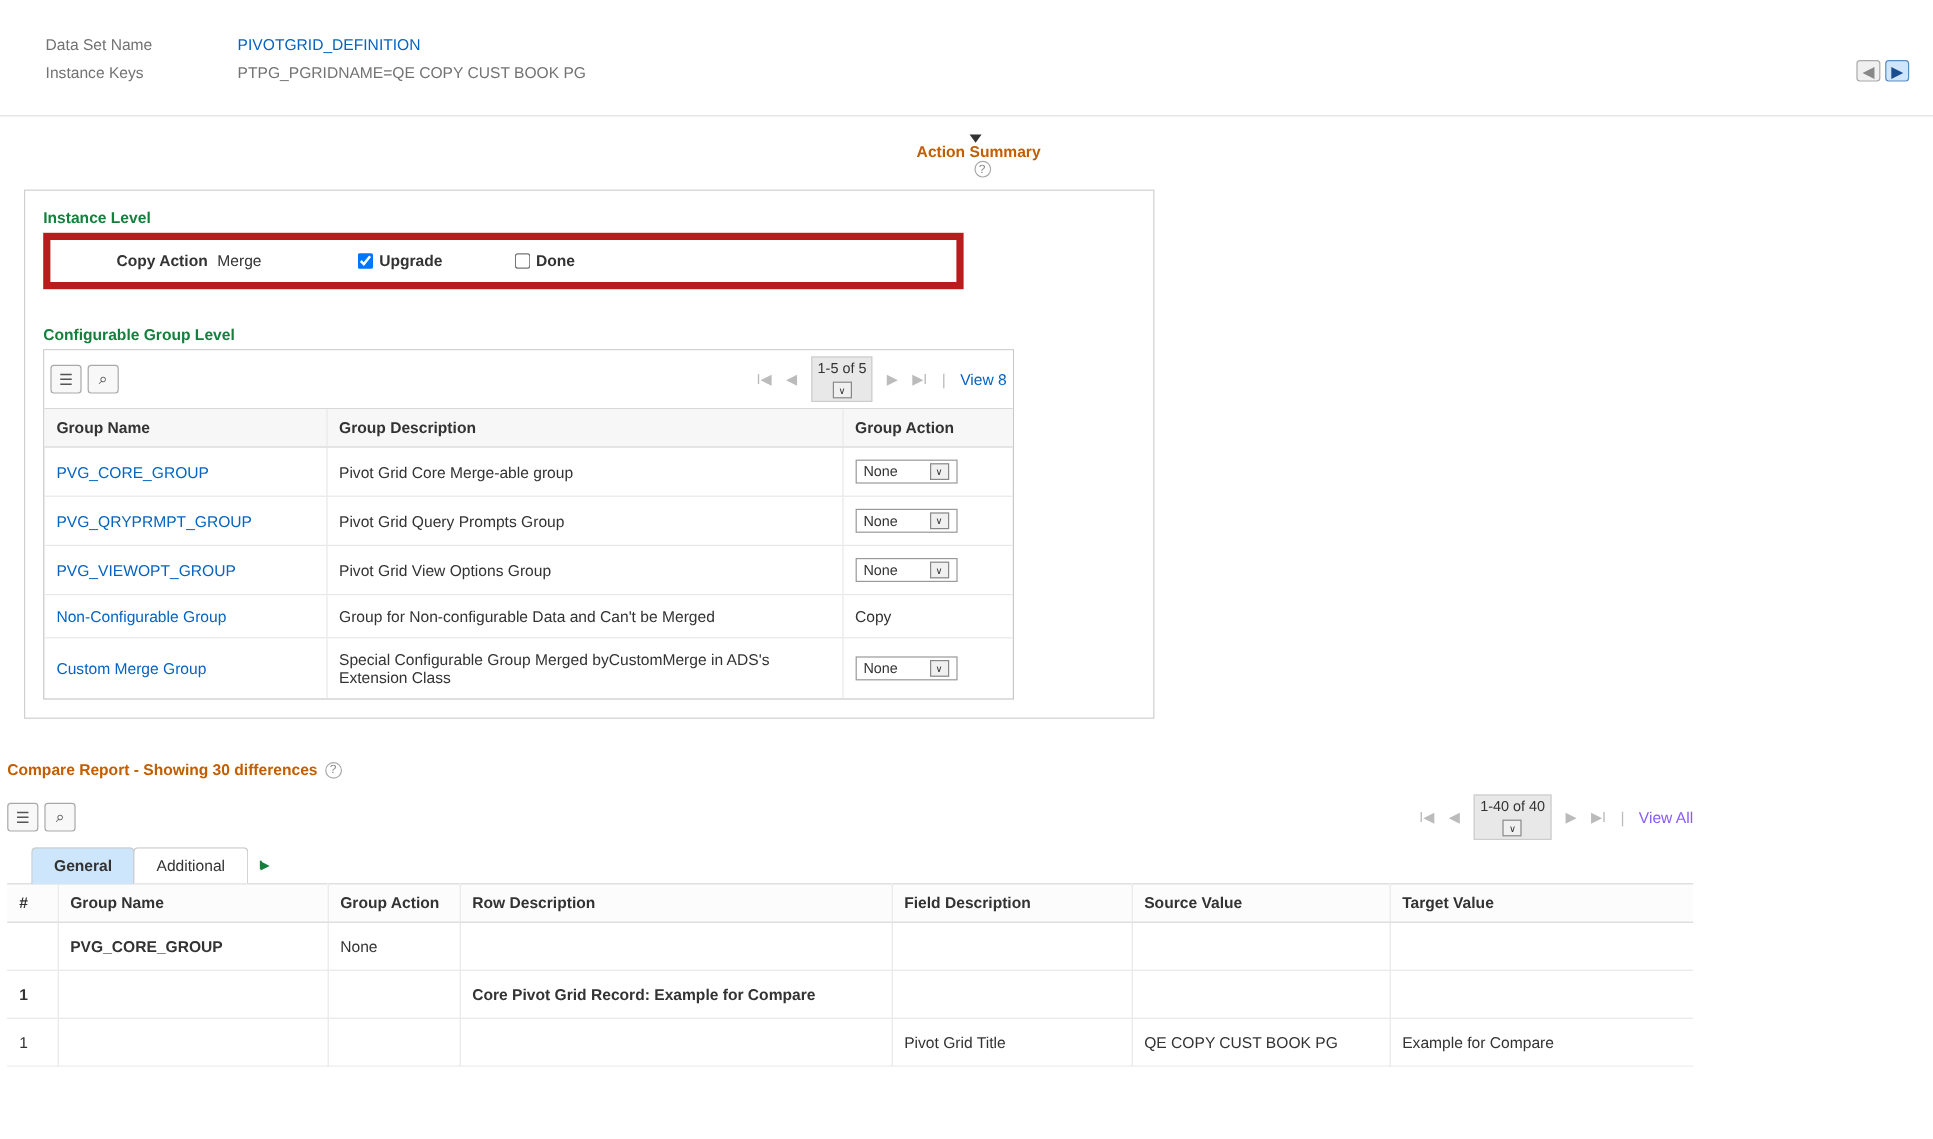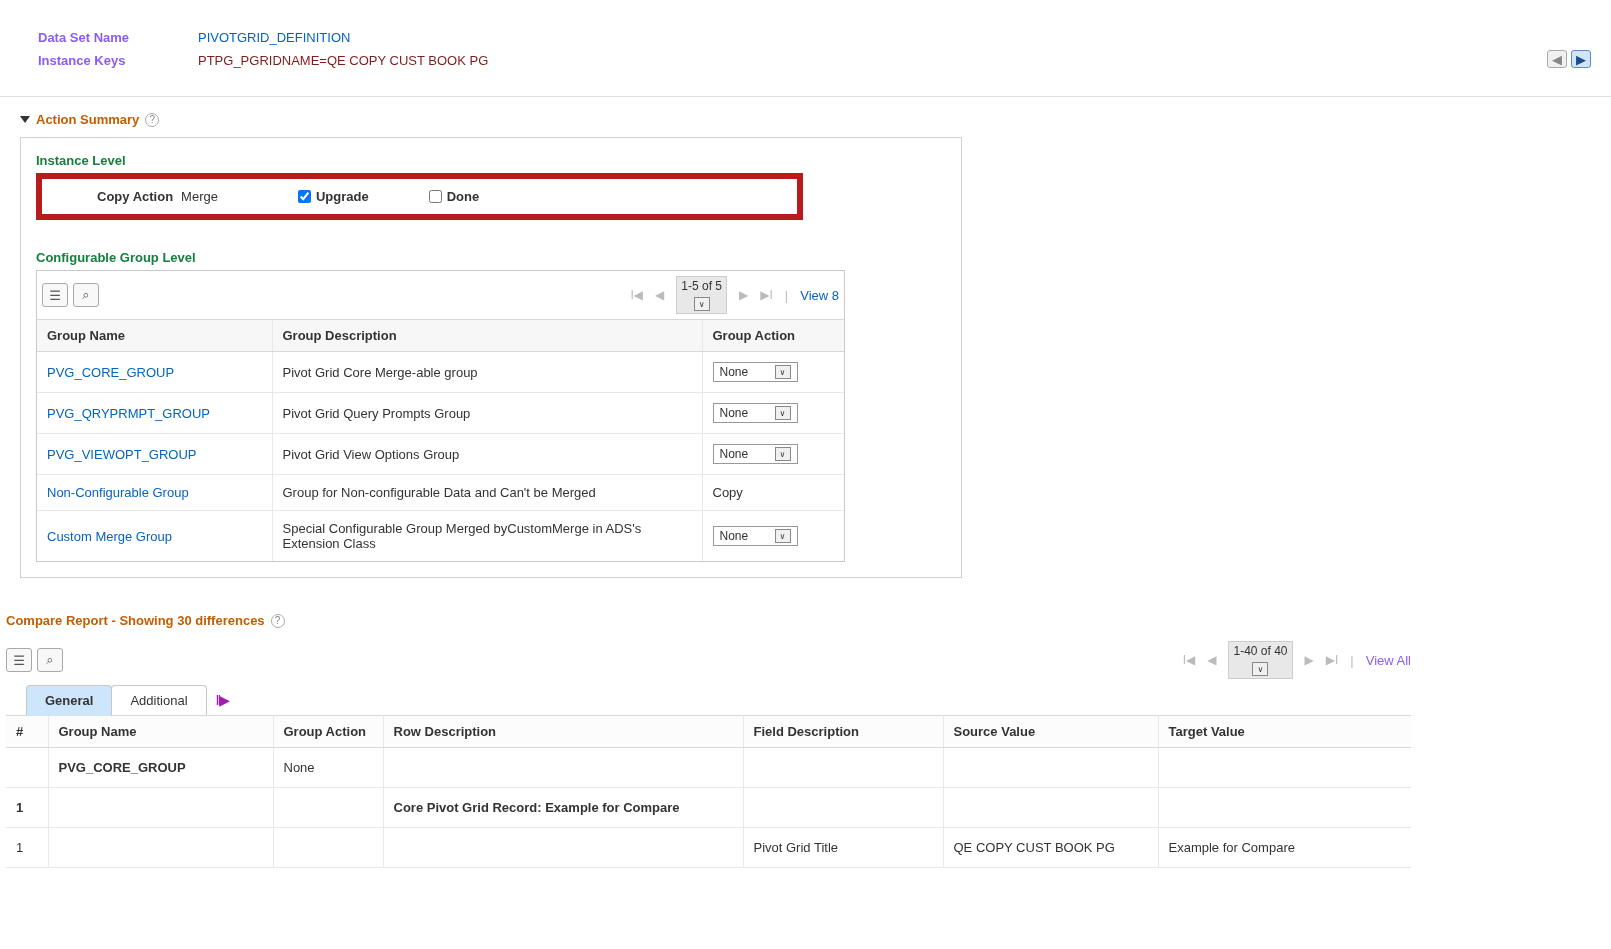--- a/index.html
+++ b/index.html
@@ -21,30 +21,30 @@
     .header-area {
       padding: 10px 38px 15px 38px;
       position: relative;
     }
     .header-row {
       display: flex;
       align-items: center;
       margin-bottom: 8px;
     }
     .header-label {
-      font-weight: bold;
-      color: #8b5cf6;
+      font-weight: normal;
+      color: #737373;
       width: 160px;
     }
     .header-link {
       color: #0563c1;
       text-decoration: none;
     }
     .header-value {
-      color: #7f1d1d;
+      color: #737373;
     }
     .nav-buttons {
       position: absolute;
       right: 20px;
       top: 30px;
       display: flex;
       gap: 4px;
     }
     .nav-btn {
       width: 20px;
@@ -69,20 +69,21 @@
       margin: 5px 0 15px 0;
     }
     .section-header {
       display: flex;
       align-items: center;
       color: #c25e00;
       font-weight: bold;
       margin: 10px 0 10px 20px;
       font-size: 13px;
       cursor: pointer;
+      flex-direction: column;
     }
     .section-header .caret {
       width: 0;
       height: 0;
       border-left: 5px solid transparent;
       border-right: 5px solid transparent;
       border-top: 7px solid #333;
       margin-right: 6px;
     }
     .help-icon {
@@ -277,23 +278,23 @@
     .tab.active {
       background: #cee6fb;
       font-weight: bold;
       border-bottom: 1px solid #cee6fb;
       position: relative;
       top: 1px;
       z-index: 2;
     }
     .tab-expand {
       margin-left: 10px;
-      color: #a21caf;
-      cursor: pointer;
-      font-size: 14px;
+      color: #15803d;
+      cursor: pointer;
+      font-size: 10px;
       letter-spacing: -2px;
     }
     table.compare {
       width: 100%;
       border-collapse: collapse;
       border-top: 1px solid #d8d8d8;
     }
     table.compare th {
       text-align: left;
       padding: 8px 10px;

